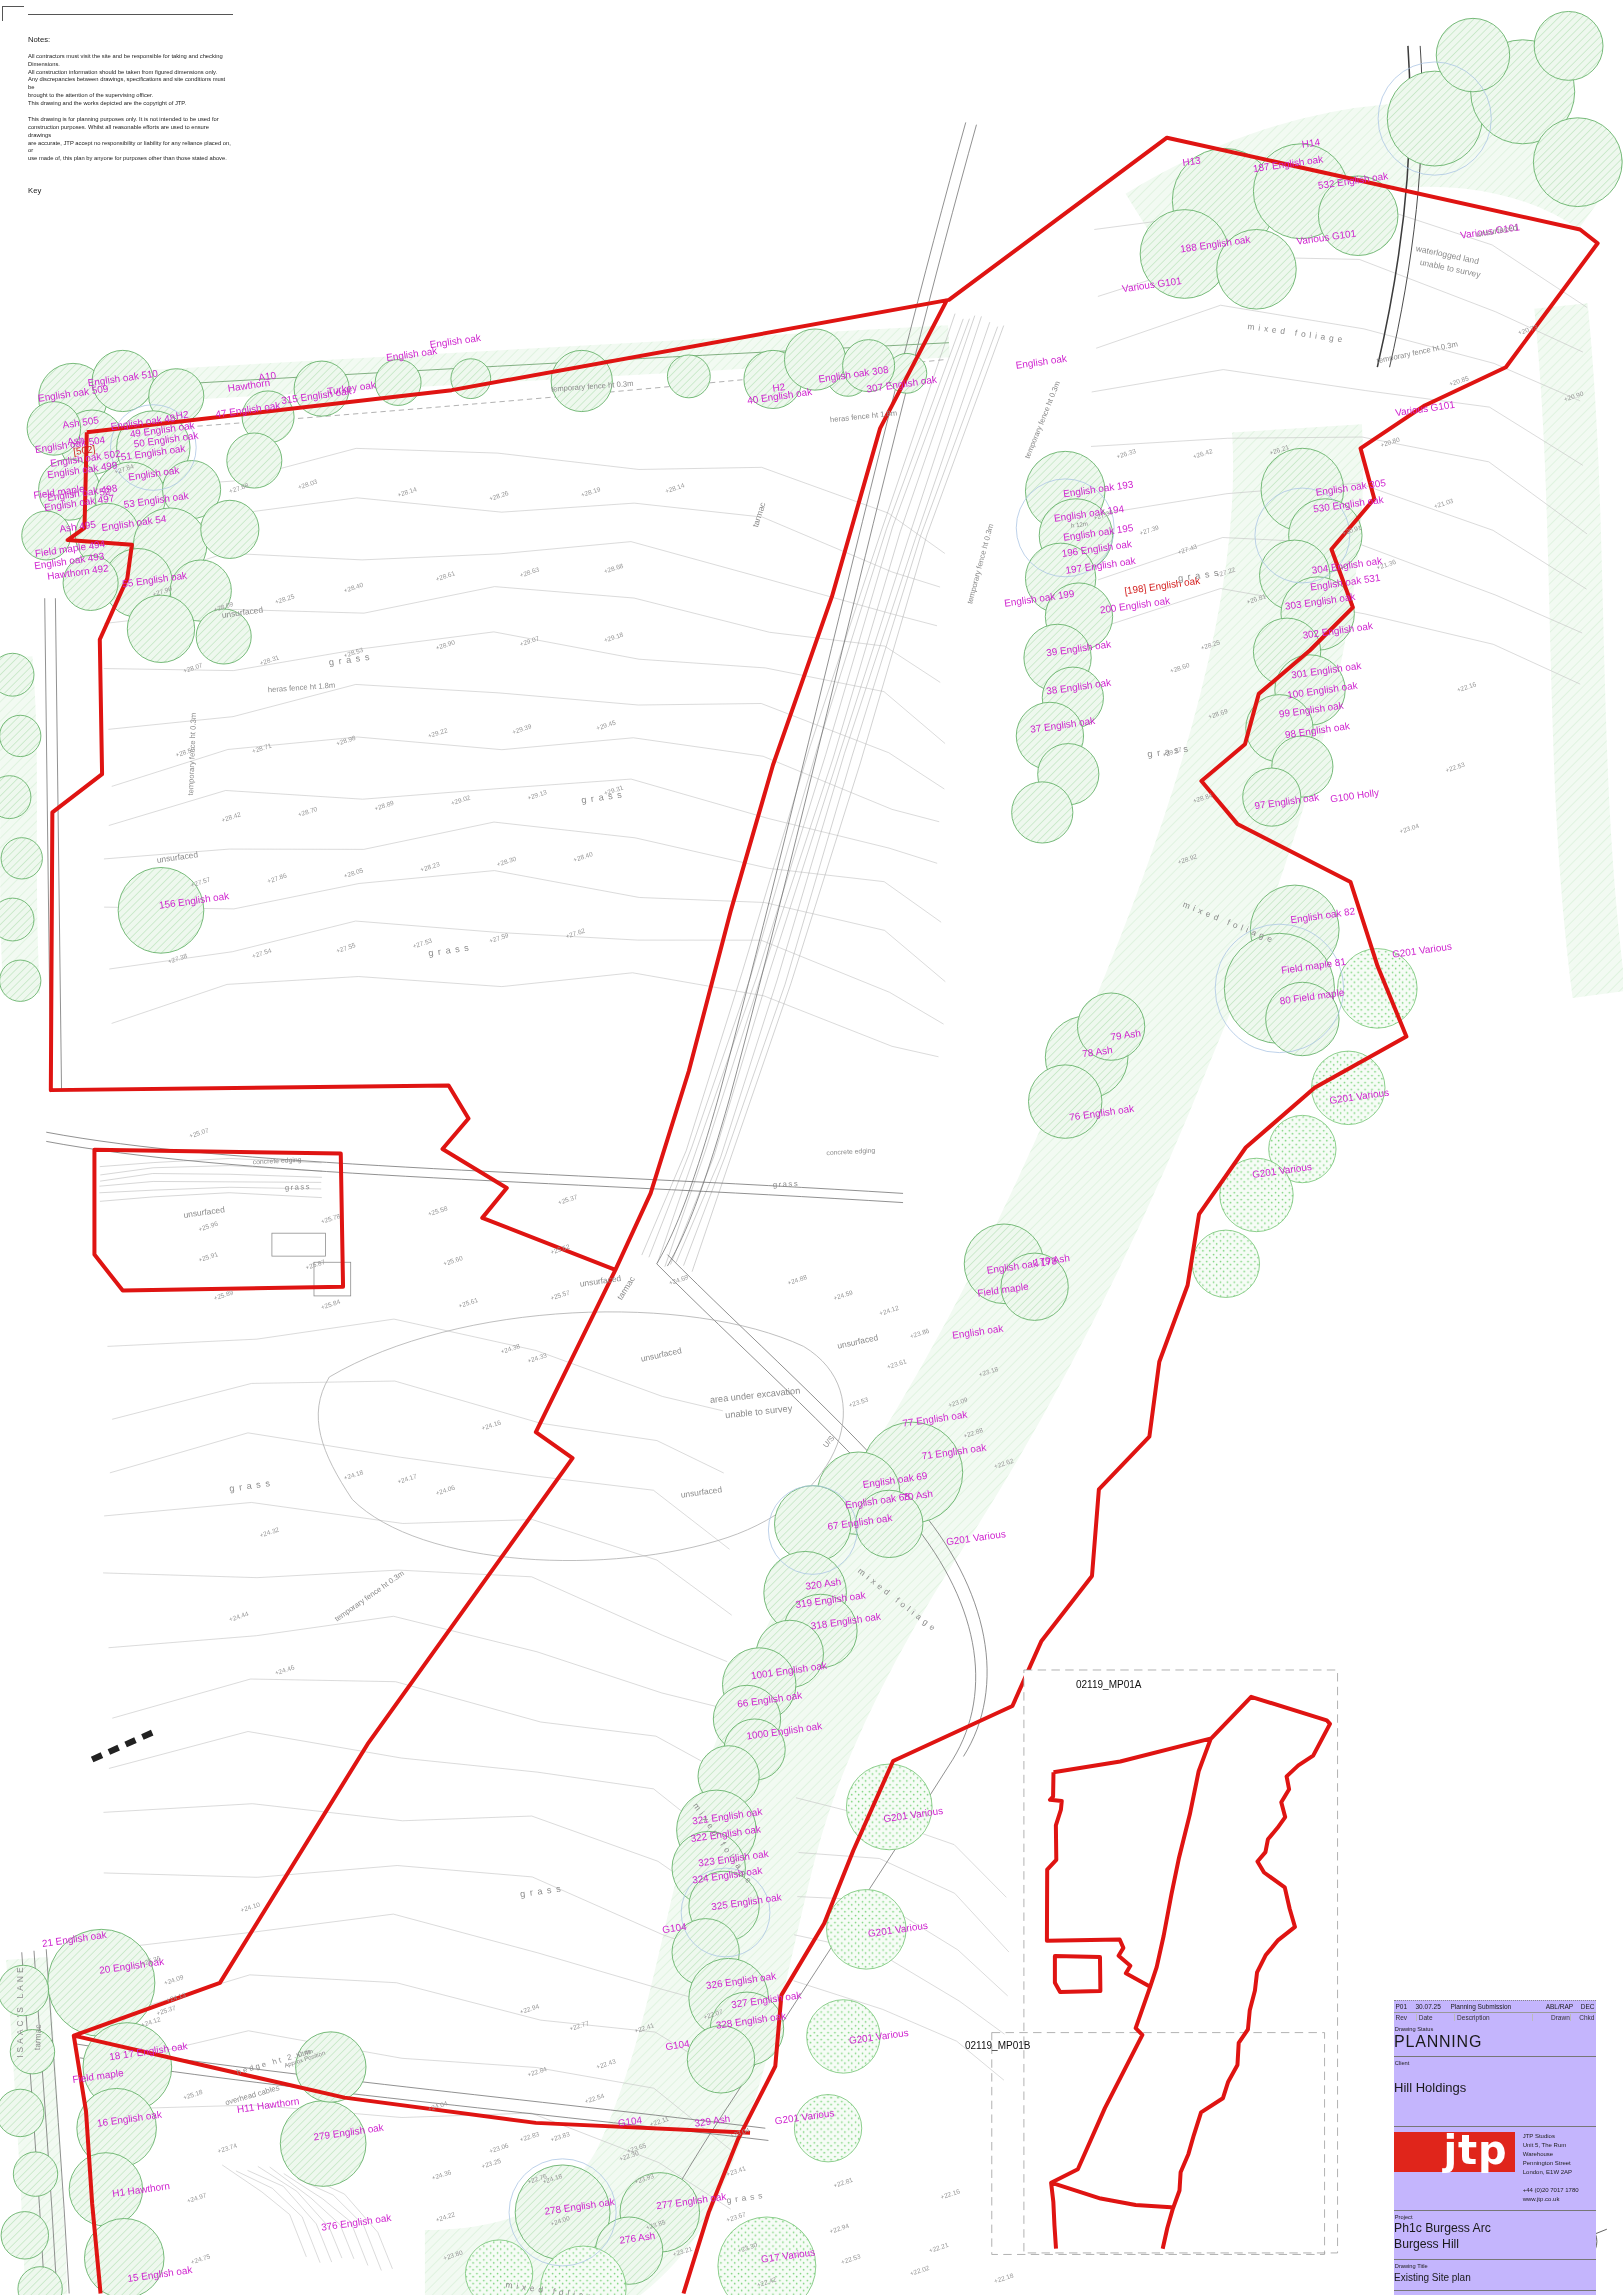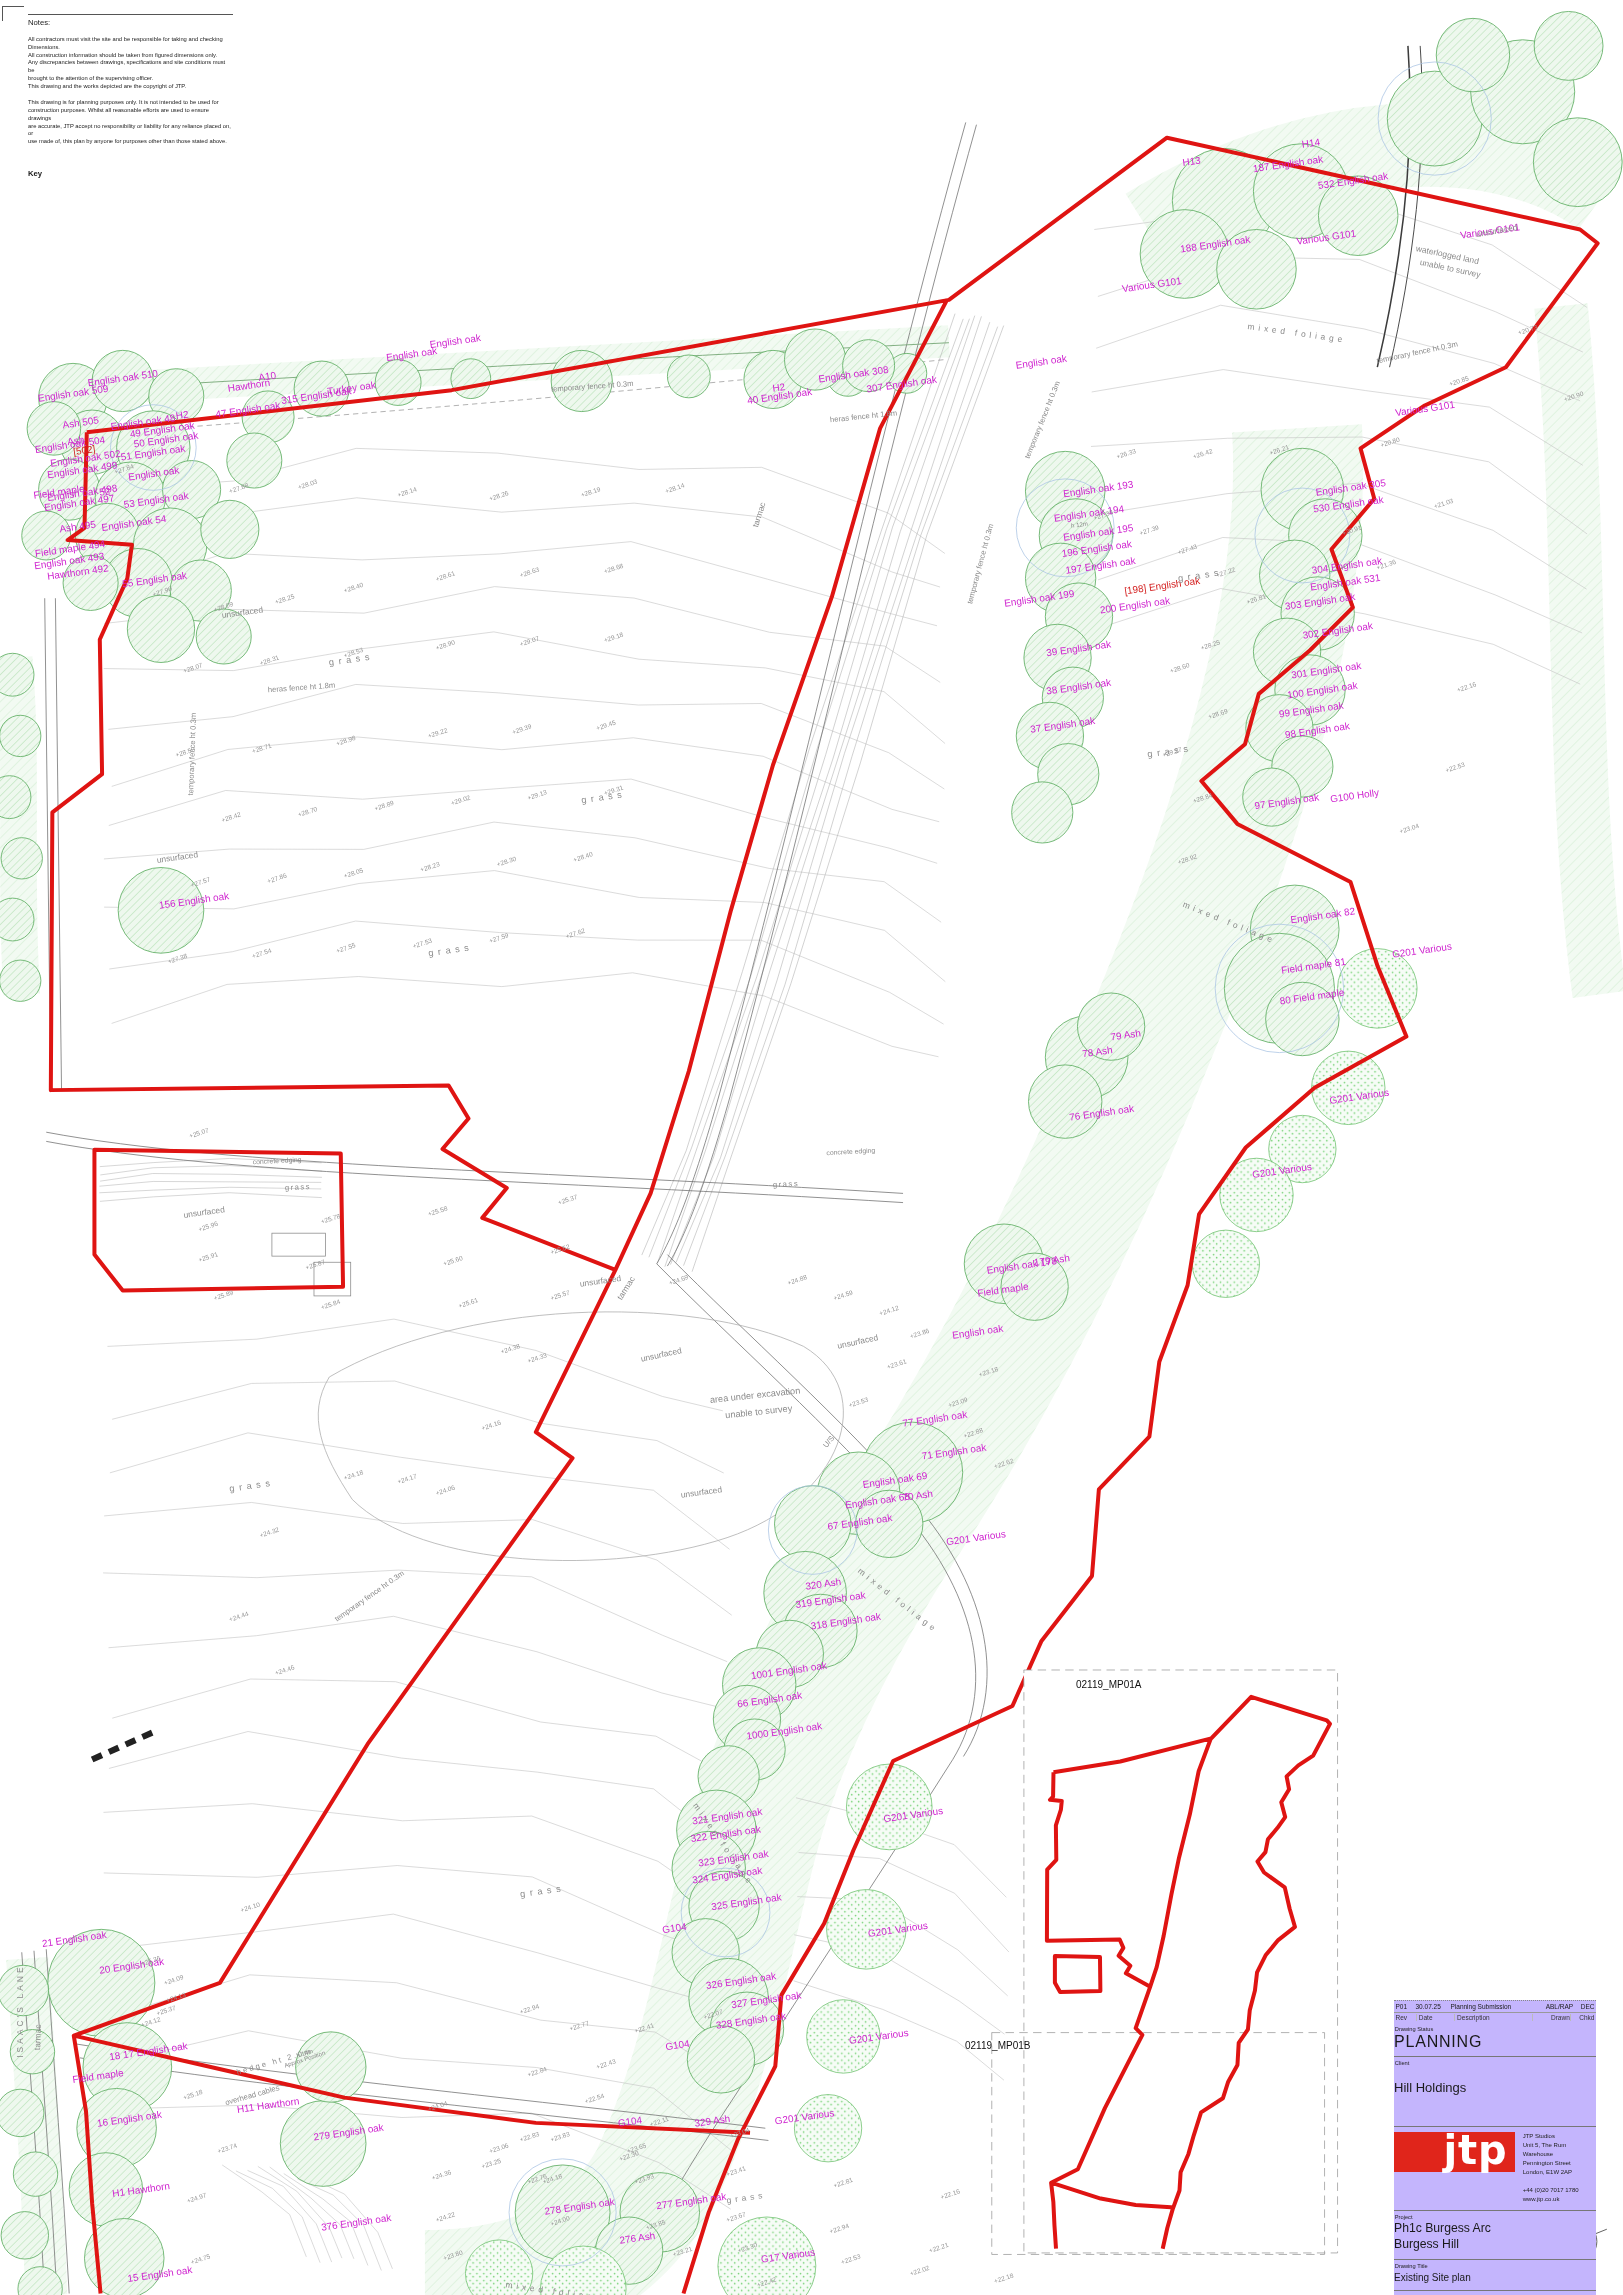--- a/index.html
+++ b/index.html
@@ -1,23 +1,23 @@
 <!DOCTYPE html>
 <html style="font-size:12.2px"><head>
 <meta charset="utf-8">
 <style>
   html,body{margin:0;padding:0;background:#ffffff;}
   .page{position:relative;width:1624px;height:2295px;background:#ffffff;overflow:hidden;
         font-family:"Liberation Sans", sans-serif;color:#1a1a1a;}
   svg{position:absolute;left:0;top:0;}
   
-  .notes{position:absolute;left:28px;top:13.8px;width:205px;border-top:0.8px solid #555;padding-top:3px;}
+  .notes{position:absolute;left:28px;top:13.8px;width:205px;border-top:0.8px solid #555;padding-top:20px;}
   .notes .nt{font-size:7.7px;margin-bottom:9.2px;}
   .notes .np{font-size:5.8px;line-height:1.35;white-space:pre-line;margin-bottom:8.4px;color:#222;}
-  .notes .nk{font-size:7.7px;margin-top:23px;font-weight:bold;}
+  .notes .nk{font-size:7.7px;margin-top:23px;}
   .corner{position:absolute;left:1.5px;top:6.1px;width:21.4px;height:13.8px;border-left:0.8px solid #555;border-top:0.8px solid #555;}
   
   .tb{position:absolute;left:1394px;top:2000px;width:202px;font-size:6.1px;background:#c4b5fd;}
   .tb .dotline{border-top:0.8px dotted #888;}
   .tb .revrow{display:flex;font-size:6.5px;padding:2.3px 1.5px 1.5px 1.5px;}
   .tb .revrow span{display:block;}
   .tb .c1{width:20px;} .tb .c2{width:35px;} .tb .c3{flex:1;} .tb .c4{width:35px;text-align:right;} .tb .c5{width:21.4px;text-align:right;}
   .tb .hdrow{display:flex;font-size:6.5px;color:#333;border-top:0.8px solid #999;padding:1.5px;}
   .tb .hdrow span{border-left:0.8px solid #bbb;padding-left:2.3px;}
   .tb .hdrow span:first-child{border-left:none;padding-left:0;}

